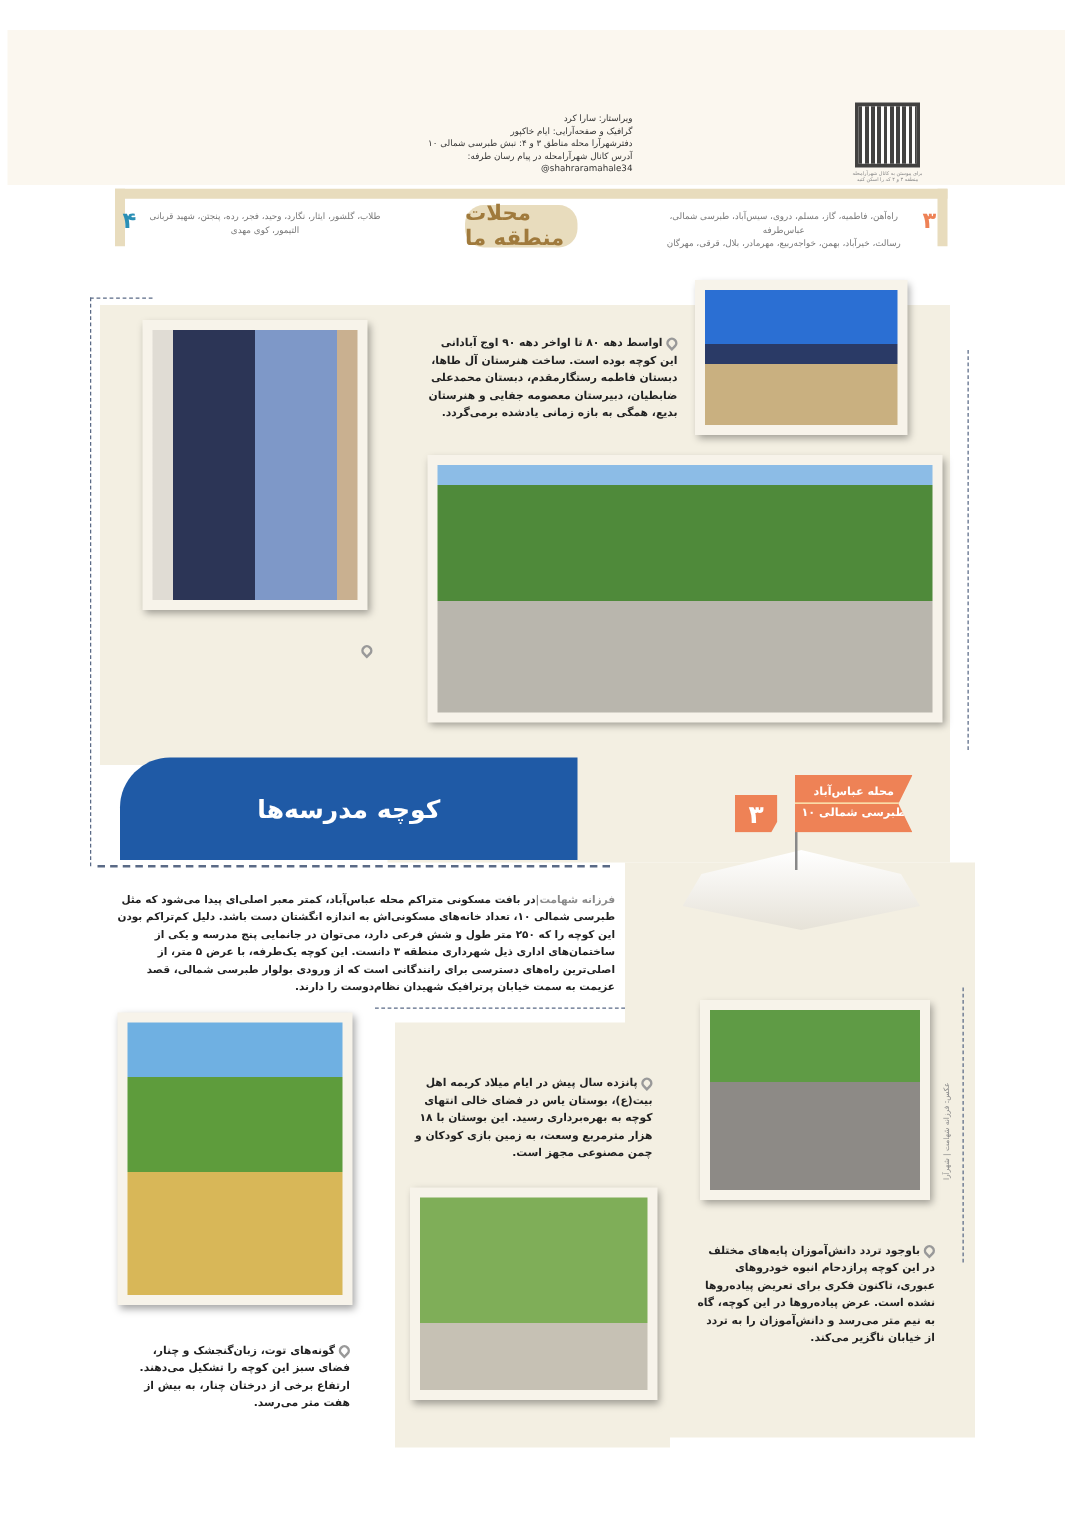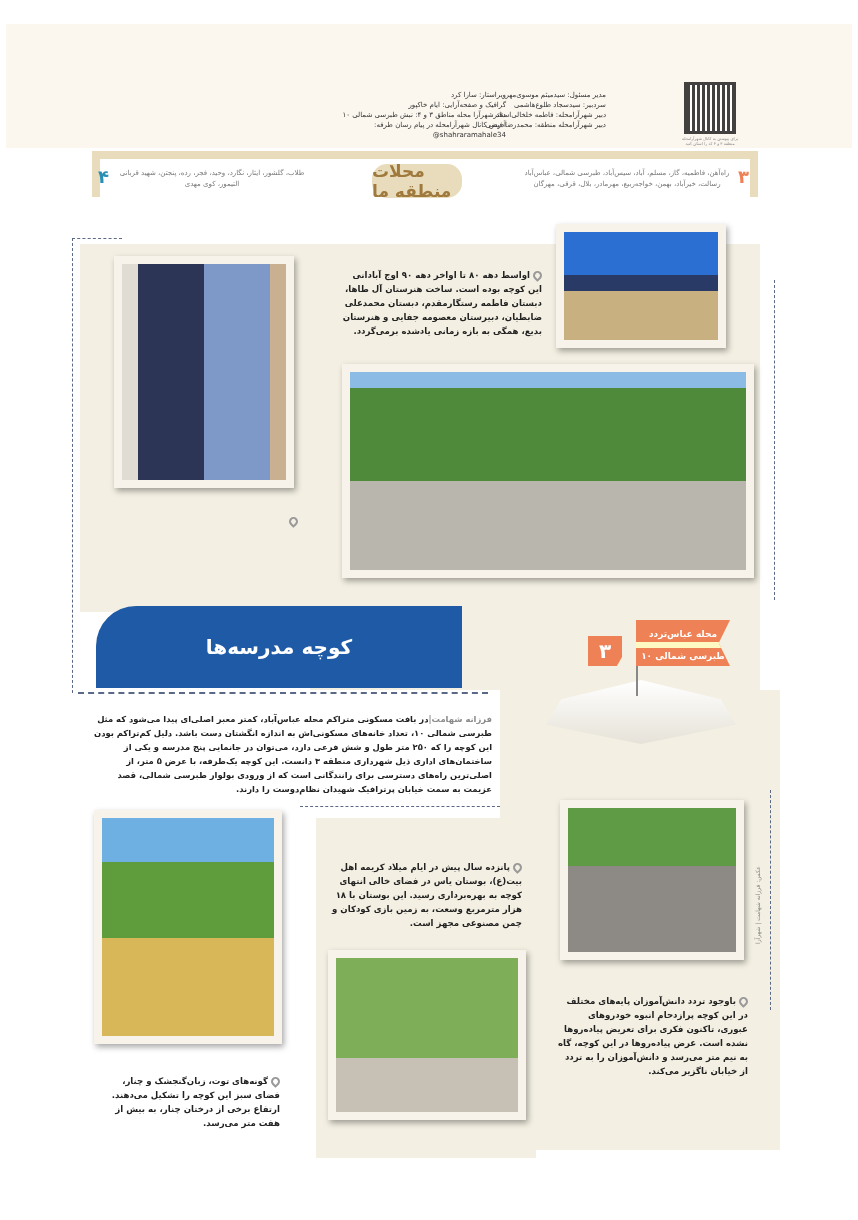--- a/index.html
+++ b/index.html
@@ -24,40 +24,34 @@
 .title-box{position:absolute;left:96px;top:606px;width:366px;height:82px;background:#1f5aa6;border-radius:40px 0 0 0;color:#fff;font-size:20px;font-weight:bold;display:flex;align-items:center;justify-content:center}
 .flag{position:absolute;left:636px;top:620px;width:94px;height:46px;background:#ee8256;clip-path:polygon(0 0,100% 0,88% 50%,100% 100%,0 100%);color:#fff;font-size:9px;font-weight:bold;direction:rtl;text-align:center;padding-top:6px;line-height:16px}
 .num3{position:absolute;left:588px;top:636px;width:34px;height:30px;background:#ee8256;color:#fff;font-size:20px;font-weight:bold;text-align:center;line-height:30px;clip-path:polygon(0 0,100% 0,100% 70%,85% 100%,0 100%)}
 .mapbase{position:absolute;left:546px;top:680px;width:190px;height:64px;background:linear-gradient(#fff,#e6e2d8);clip-path:polygon(8% 30%,50% 0,92% 30%,100% 70%,50% 100%,0 70%)}
 .photo-credit{position:absolute;left:754px;top:834px;width:14px;height:110px;font-size:6px;color:#888;writing-mode:vertical-rl;transform:rotate(180deg)}
 </style>
 </head>
 <body>
 
 <div class="masthead">
-  <div class="mh-col" style="left:470px;top:66px;width:130px">
-    <div>مدیر مسئول: سیدمیثم موسوی‌مهر</div>
-    <div>سردبیر: سیدسجاد طلوع‌هاشمی</div>
-    <div>دبیر شهرآرامحله: فاطمه خلخالی‌استاد</div>
-    <div>دبیر شهرآرامحله منطقه: محمدرضا فیضی</div>
-  </div>
   <div class="mh-col" style="left:300px;top:66px;width:200px">
     <div>ویراستار: سارا کرد</div>
     <div>گرافیک و صفحه‌آرایی: ایام خاکپور</div>
     <div>دفترشهرآرا محله مناطق ۳ و ۴: نبش طبرسی شمالی ۱۰</div>
     <div>آدرس کانال شهرآرامحله در پیام رسان طرفه: shahraramahale34@</div>
   </div>
 </div>
 <div class="qr"></div>
 <div class="qr-cap">برای پیوستن به کانال شهرآرامحله منطقه ۳ و ۴ کد را اسکن کنید</div>
 
 <div class="band"></div>
 <div class="num" style="left:738px;top:166px;color:#ee8256">۳</div>
 <div class="band-text" style="left:520px;top:168px;width:214px">
-  <div>راه‌آهن، فاطمیه، گاز، مسلم، آباد، سیس‌آباد، طبرسی شمالی، عباس‌آباد</div>
+  <div>راه‌آهن، فاطمیه، گاز، مسلم، دروی، سیس‌آباد، طبرسی شمالی، عباس‌طرفه</div>
   <div>رسالت، خیرآباد، بهمن، خواجه‌ربیع، مهرمادر، بلال، قرقی، مهرگان</div>
 </div>
 <div class="band-title">محلات منطقه ما</div>
 <div class="num" style="left:98px;top:166px;color:#2a8fb5">۴</div>
 <div class="band-text" style="left:112px;top:168px;width:200px">
   <div>طلاب، گلشور، ایثار، نگارد، وحید، فجر، رده، پنجتن، شهید قربانی</div>
   <div>التیمور، کوی مهدی</div>
 </div>
 
 <div class="panel" style="left:80px;top:244px;width:680px;height:368px"></div>
@@ -93,22 +87,22 @@
 <div class="cap" style="left:118px;top:514px;width:180px"><span class="pin"></span></div>
 <div class="cap" style="left:326px;top:860px;width:196px"><span class="pin"></span><span>پانزده سال پیش در ایام میلاد کریمه اهل بیت(ع)، بوستان یاس در فضای خالی انتهای کوچه به بهره‌برداری رسید. این بوستان با ۱۸ هزار مترمربع وسعت، به زمین بازی کودکان و چمن مصنوعی مجهز است.</span></div>
 <div class="cap" style="left:556px;top:994px;width:192px"><span class="pin"></span><span>باوجود تردد دانش‌آموزان پایه‌های مختلف در این کوچه پرازدحام انبوه خودروهای عبوری، تاکنون فکری برای تعریض پیاده‌روها نشده است. عرض پیاده‌روها در این کوچه، گاه به نیم متر می‌رسد و دانش‌آموزان را به تردد از خیابان ناگزیر می‌کند.</span></div>
 <div class="cap" style="left:104px;top:1074px;width:176px"><span class="pin"></span><span>گونه‌های توت، زبان‌گنجشک و چنار، فضای سبز این کوچه را تشکیل می‌دهند. ارتفاع برخی از درختان چنار، به بیش از هفت متر می‌رسد.</span></div>
 
 <div class="title-box">کوچه مدرسه‌ها</div>
 
 <div class="mapbase"></div>
 <div style="position:absolute;left:636px;top:620px;width:2px;height:76px;background:#888"></div>
 <div class="flag">
-  <div>محله عباس‌تردد</div>
-  <div style="border-top:6px solid #fef9c3">طبرسی شمالی ۱۰</div>
+  <div>محله عباس‌آباد</div>
+  <div style="border-top:1px solid #fef9c3">طبرسی شمالی ۱۰</div>
 </div>
 <div class="num3">۳</div>
 
 <div class="cap rtl" style="left:92px;top:712px;width:400px;font-size:8.4px;line-height:14px;font-weight:bold">
   <span style="color:#8a8a8a">فرزانه شهامت|</span><span>در بافت مسکونی متراکم محله عباس‌آباد، کمتر معبر اصلی‌ای پیدا می‌شود که مثل طبرسی شمالی ۱۰، تعداد خانه‌های مسکونی‌اش به اندازه انگشتان دست باشد. دلیل کم‌تراکم بودن این کوچه را که ۲۵۰ متر طول و شش فرعی دارد، می‌توان در جانمایی پنج مدرسه و یکی از ساختمان‌های اداری ذیل شهرداری منطقه ۳ دانست. این کوچه یک‌طرفه، با عرض ۵ متر، از اصلی‌ترین راه‌های دسترسی برای رانندگانی است که از ورودی بولوار طبرسی شمالی، قصد عزیمت به سمت خیابان پرترافیک شهیدان نظام‌دوست را دارند.</span>
 </div>
 
 <div class="photo-credit">عکس: فرزانه شهامت | شهرآرا</div>
 
 </body></html>

